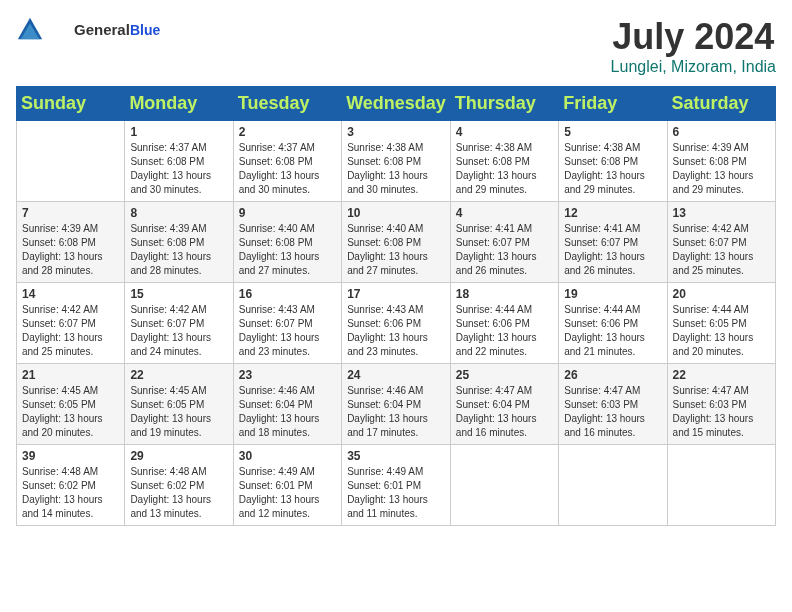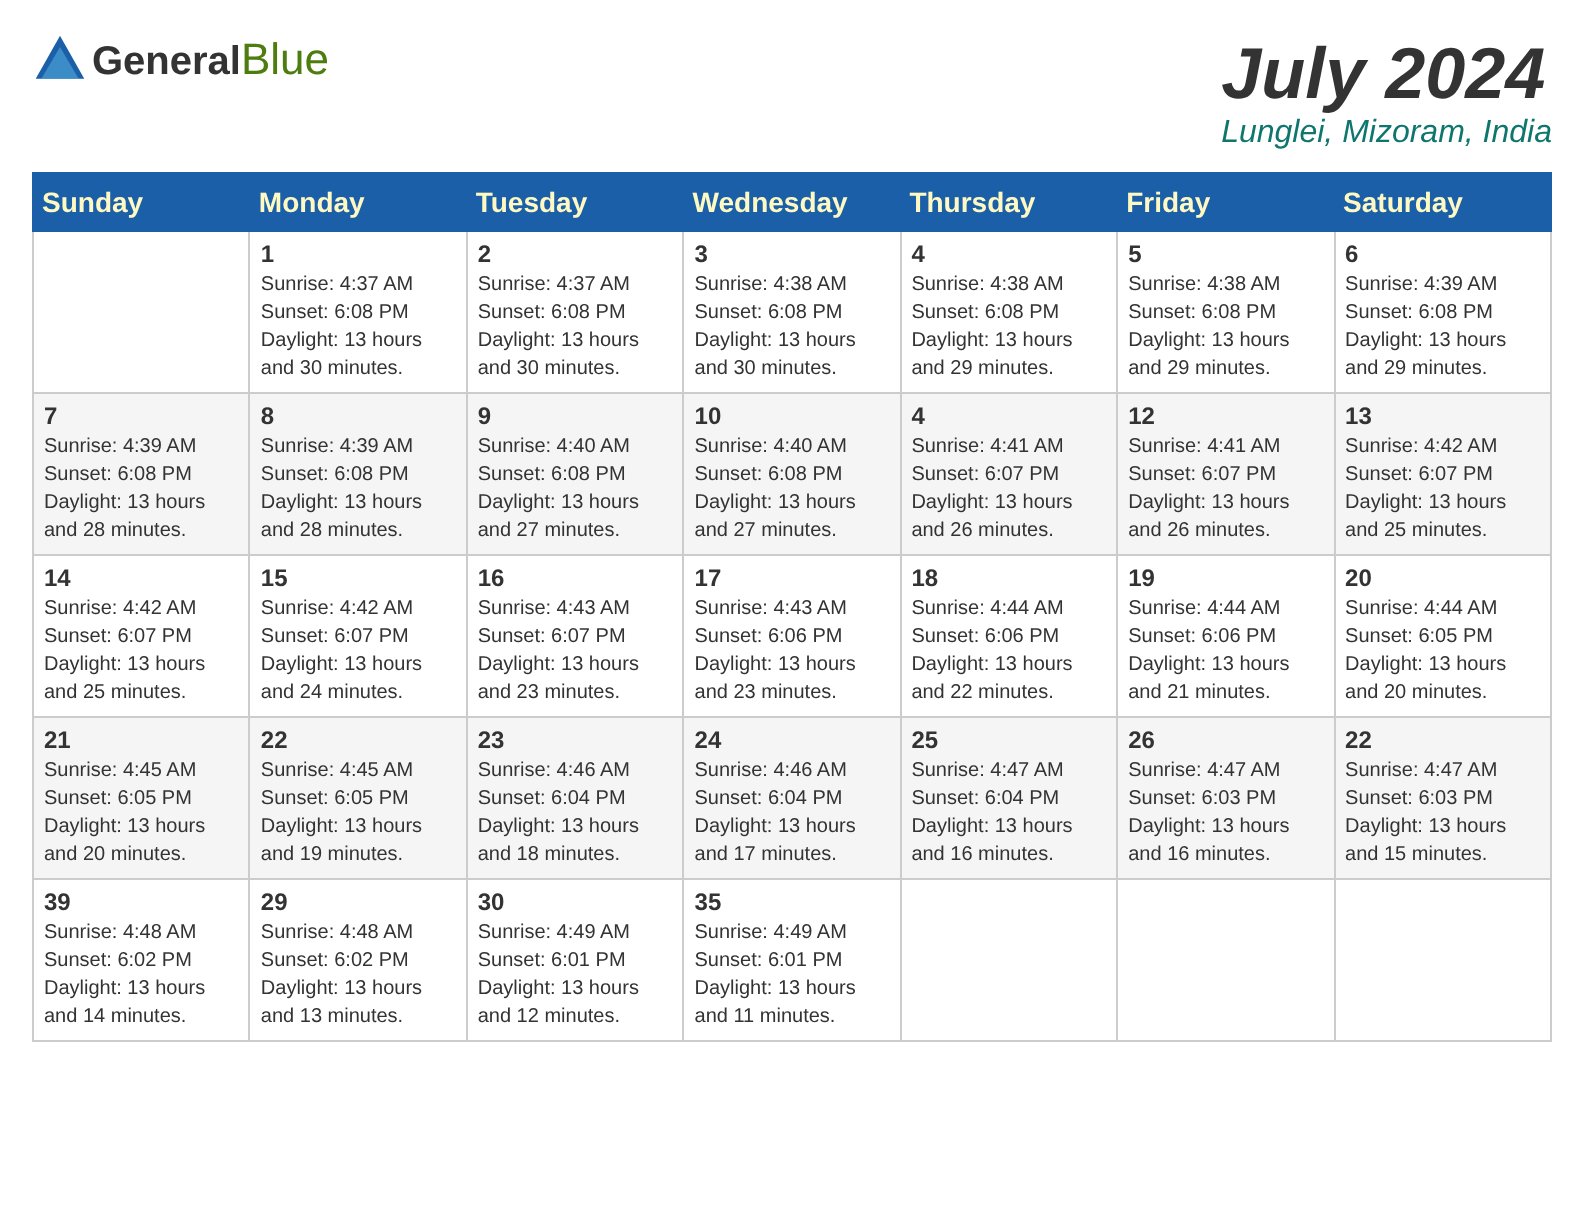--- a/index.html
+++ b/index.html
@@ -14,56 +14,56 @@
       display: flex;
       justify-content: space-between;
       align-items: flex-start;
       margin-bottom: 10px;
     }
     .logo {
       display: flex;
       align-items: center;
     }
     .logo-text-general {
-      font-size: 20px;
-      font-weight: bold;
-      color: #333;
+      font-size: 15px;
+      font-weight: bold;
+      color: #333;
+      margin-left: 28px;
     }
     .logo-text-blue {
-      font-size: 22px;
-      font-weight: normal;
-      color: #4d7c0f;
+      font-size: 14px;
+      font-weight: bold;
+      color: #1d4ed8;
     }
     .logo-icon {
       width: 28px;
       height: 28px;
       margin-right: 2px;
     }
     .title-section {
-      text-align: left;
-      font-style: italic;
+      text-align: center;
     }
     .month-title {
       font-size: 36px;
       font-weight: bold;
       color: #333;
     }
     .location-title {
       font-size: 16px;
       color: #0f766e;
     }
     .calendar {
       width: 100%;
       border-collapse: collapse;
       border: 1px solid #ccc;
     }
     .calendar th {
       background-color: #1a5fa8;
-      color: #fef9c3;
-      font-size: 14px;
+      color: #bef264;
+      font-size: 18px;
       padding: 6px 4px;
       text-align: left;
       border: 1px solid #1a5fa8;
     }
     .calendar td {
       vertical-align: top;
       border: 1px solid #ccc;
       padding: 4px 5px;
       font-size: 10.5px;
       color: #333;

